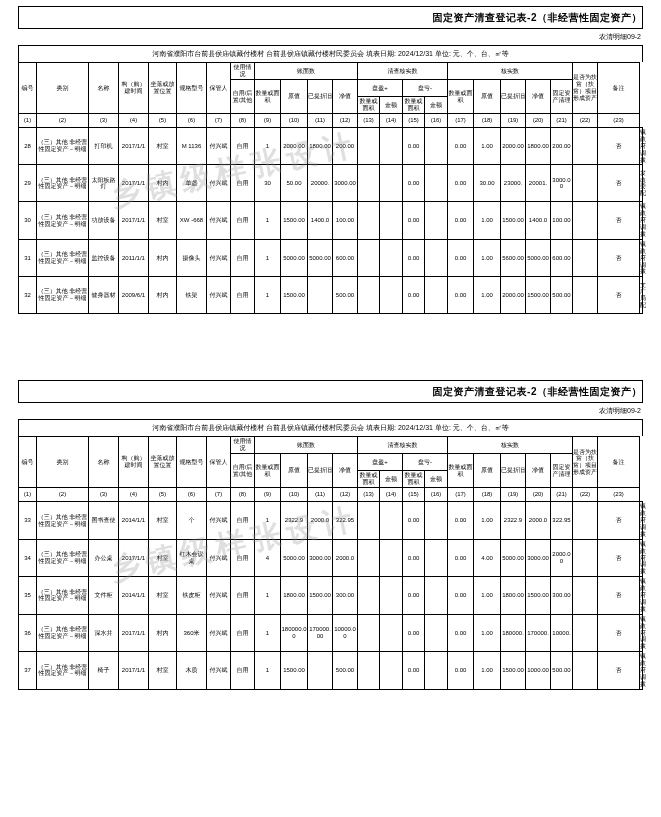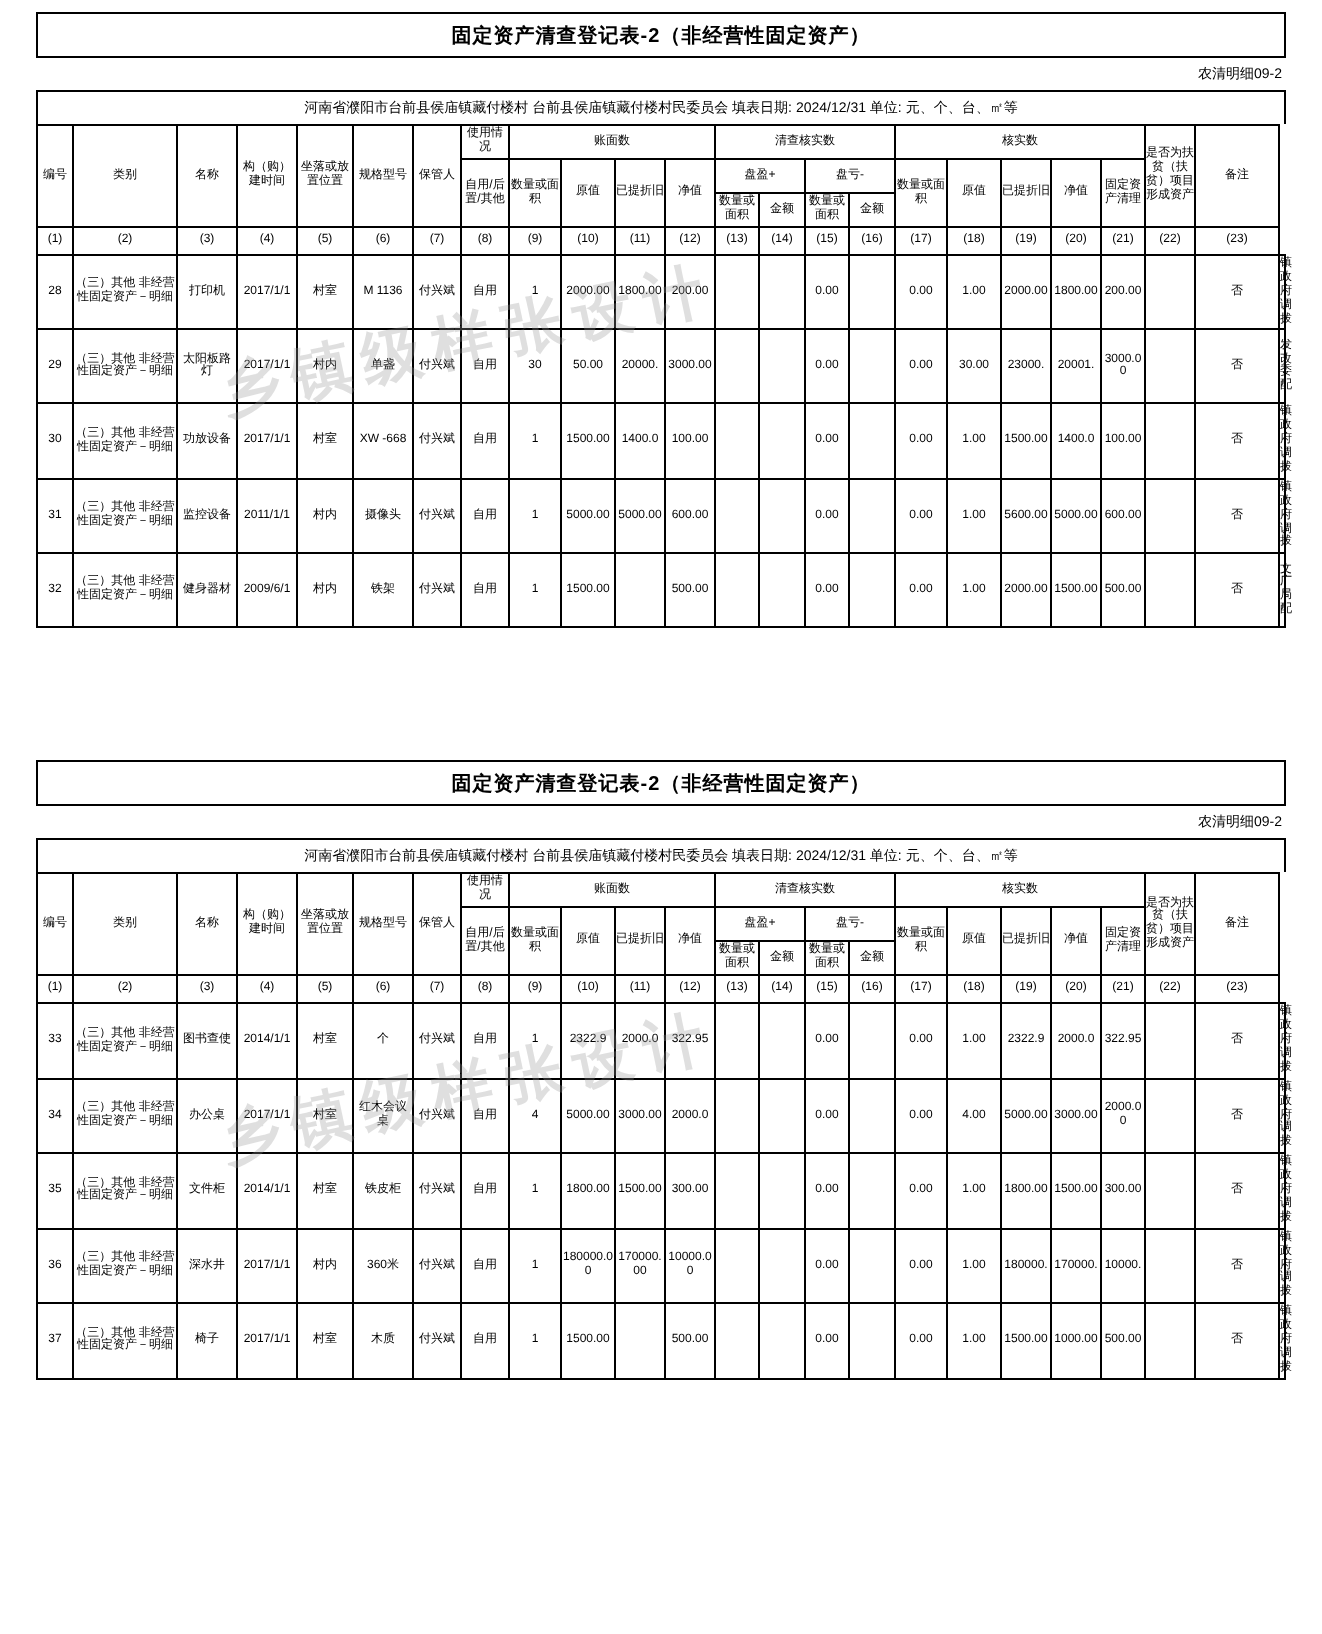--- a/index.html
+++ b/index.html
@@ -15,21 +15,21 @@
   .page {
     width: 625px;
     margin: 0 auto;
     padding-top: 6px;
   }
   .page + .page {
     margin-top: 60px;
   }
   .title-box {
     border: 1px solid #000;
-    text-align: center;
+    text-align: right;
     font-size: 10px;
     font-weight: bold;
     padding: 4px 0 3px 0;
     letter-spacing: 0.5px;
   }
   .formno {
     text-align: right;
     font-size: 7px;
     padding: 3px 2px 3px 0;
   }

